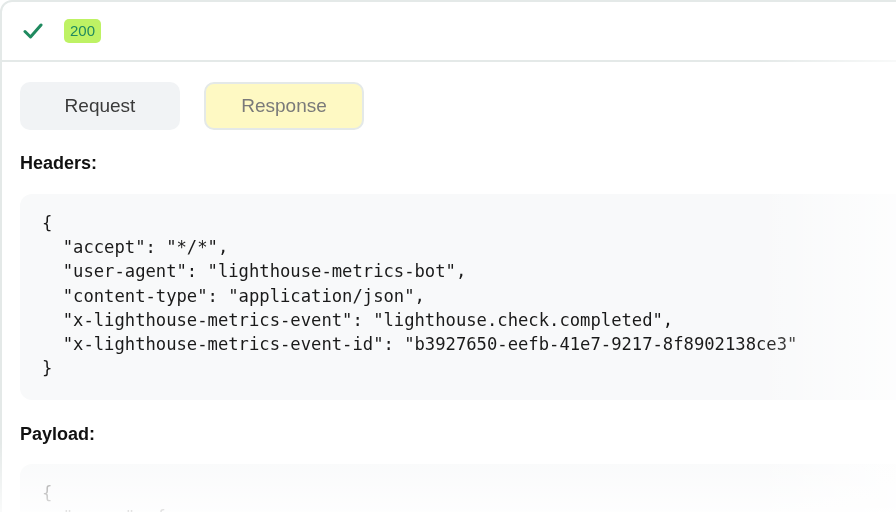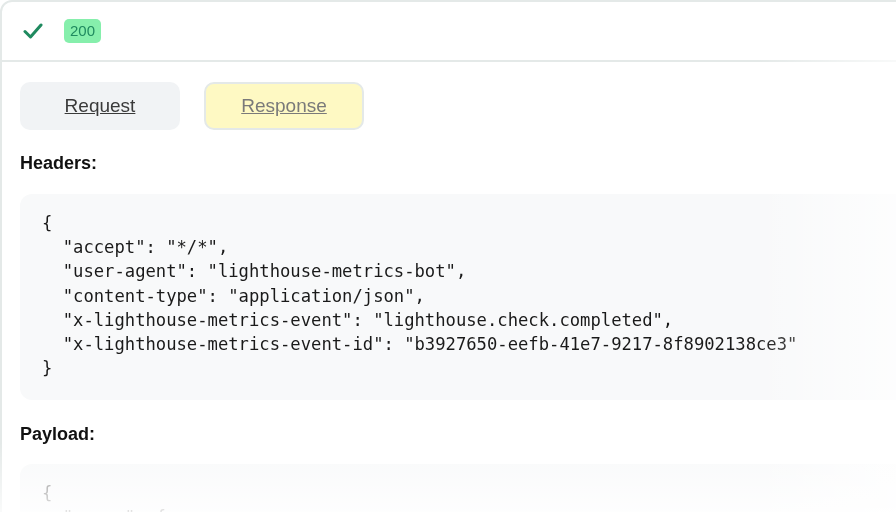--- a/index.html
+++ b/index.html
@@ -7,28 +7,28 @@
   .card {
     position:absolute; left:0; top:0; width:940px; height:560px;
     border:2px solid #e4e9e8; border-radius:12px; background:#ffffff; box-sizing:border-box;
   }
   .header-row {
     height:58px; display:flex; align-items:center; border-bottom:2px solid #e4e9e8;
     padding-left:20px;
   }
   .check { width:22px; height:22px; display:flex; align-items:center; justify-content:center; }
   .badge {
-    margin-left:20px; background:#86efac; color:#1f8a5f; border-radius:5px;
+    margin-left:20px; background:#bef264; color:#1f8a5f; border-radius:5px;
     font-size:15px; padding:3px 6px; line-height:18px;
   }
   .event-id { margin-left:22px; font-family:"DejaVu Sans Mono", monospace; font-size:14px; color:#1a1a1a; }
   .tabs { display:flex; gap:24px; padding:20px 0 0 18px; }
   .tab {
     width:160px; height:48px; box-sizing:border-box; border-radius:10px;
-    display:flex; align-items:center; justify-content:center; font-size:19px; cursor:pointer;text-decoration:underline;
+    display:flex; align-items:center; justify-content:center; font-size:19px; cursor:pointer;
   }
   .tab.active { background:#f1f3f5; color:#3a3a3a; }
   .tab.inactive { background:#fef9c3; border:2px solid #e4e9e8; color:#7a7a7a; }
   .section-title { font-weight:bold; font-size:18px; color:#111; padding-left:18px; }
   .t-headers { margin-top:23px; }
   .code {
     margin:20px 0 0 18px; width:920px; background:#f8f9fa; border-radius:12px;
     font-family:"DejaVu Sans Mono", monospace; font-size:17.2px; color:#1a1a1a;
     padding:17px 22px; box-sizing:border-box; white-space:pre; line-height:24.2px;
   }

